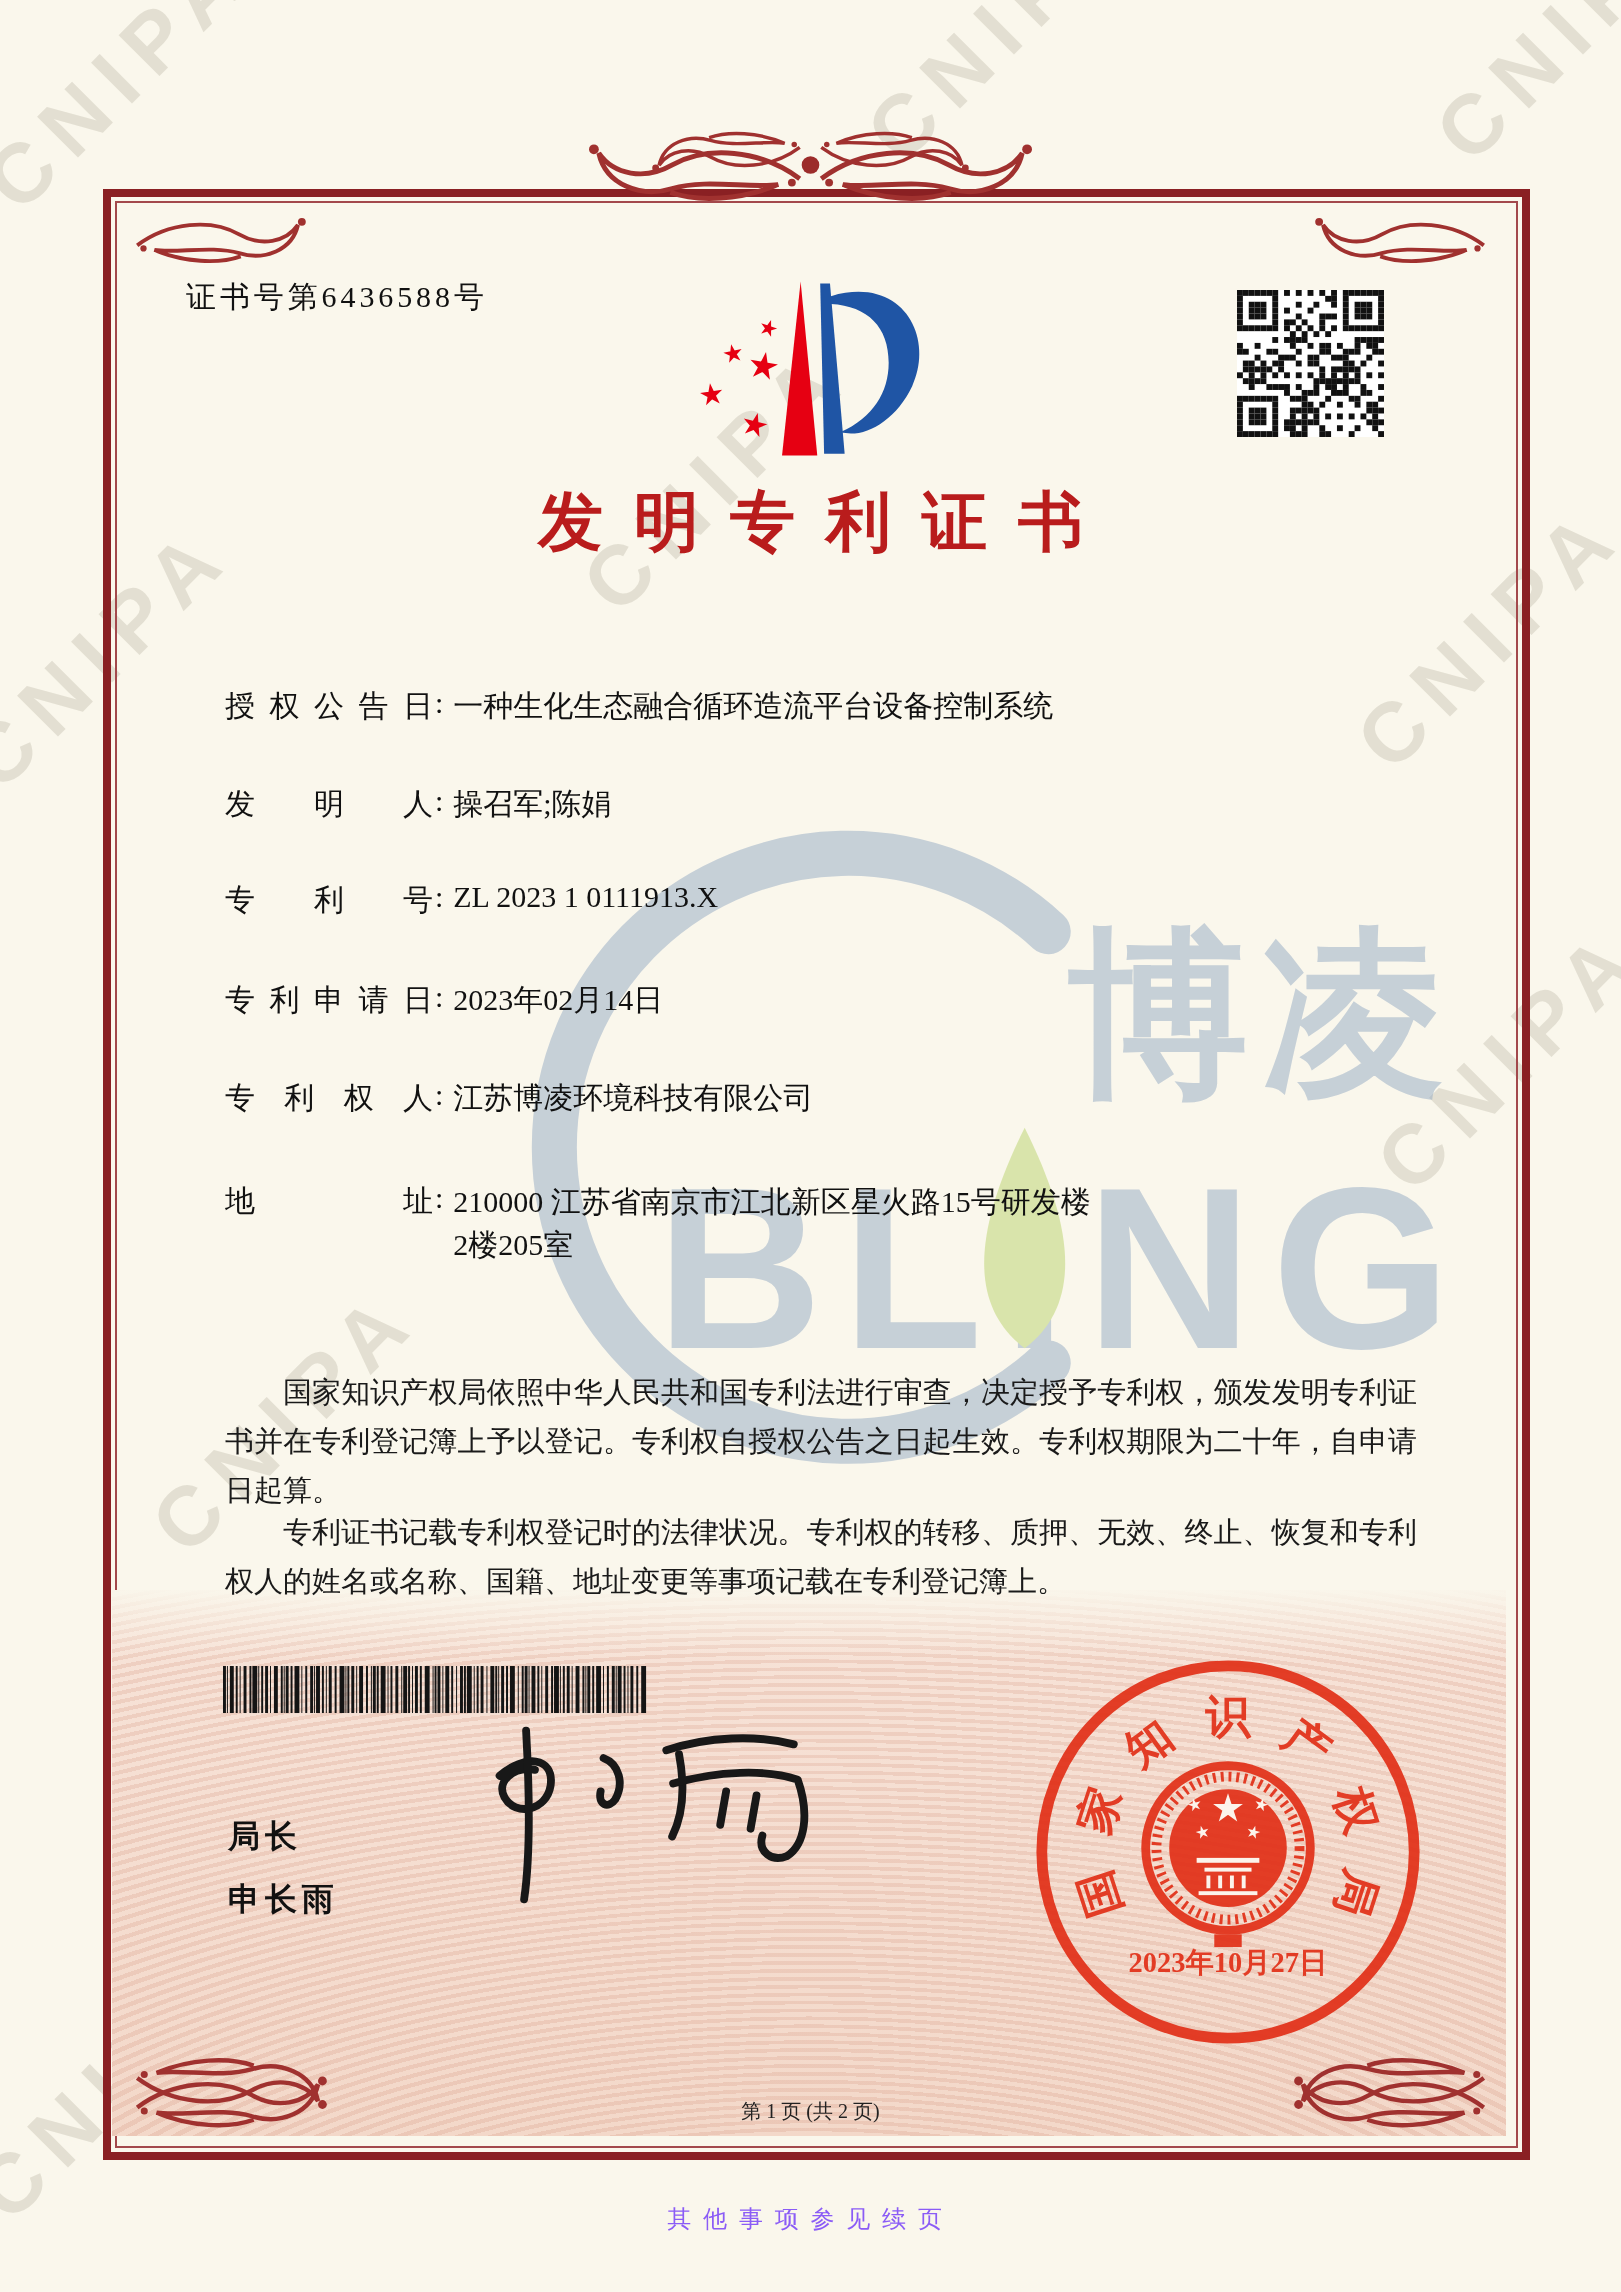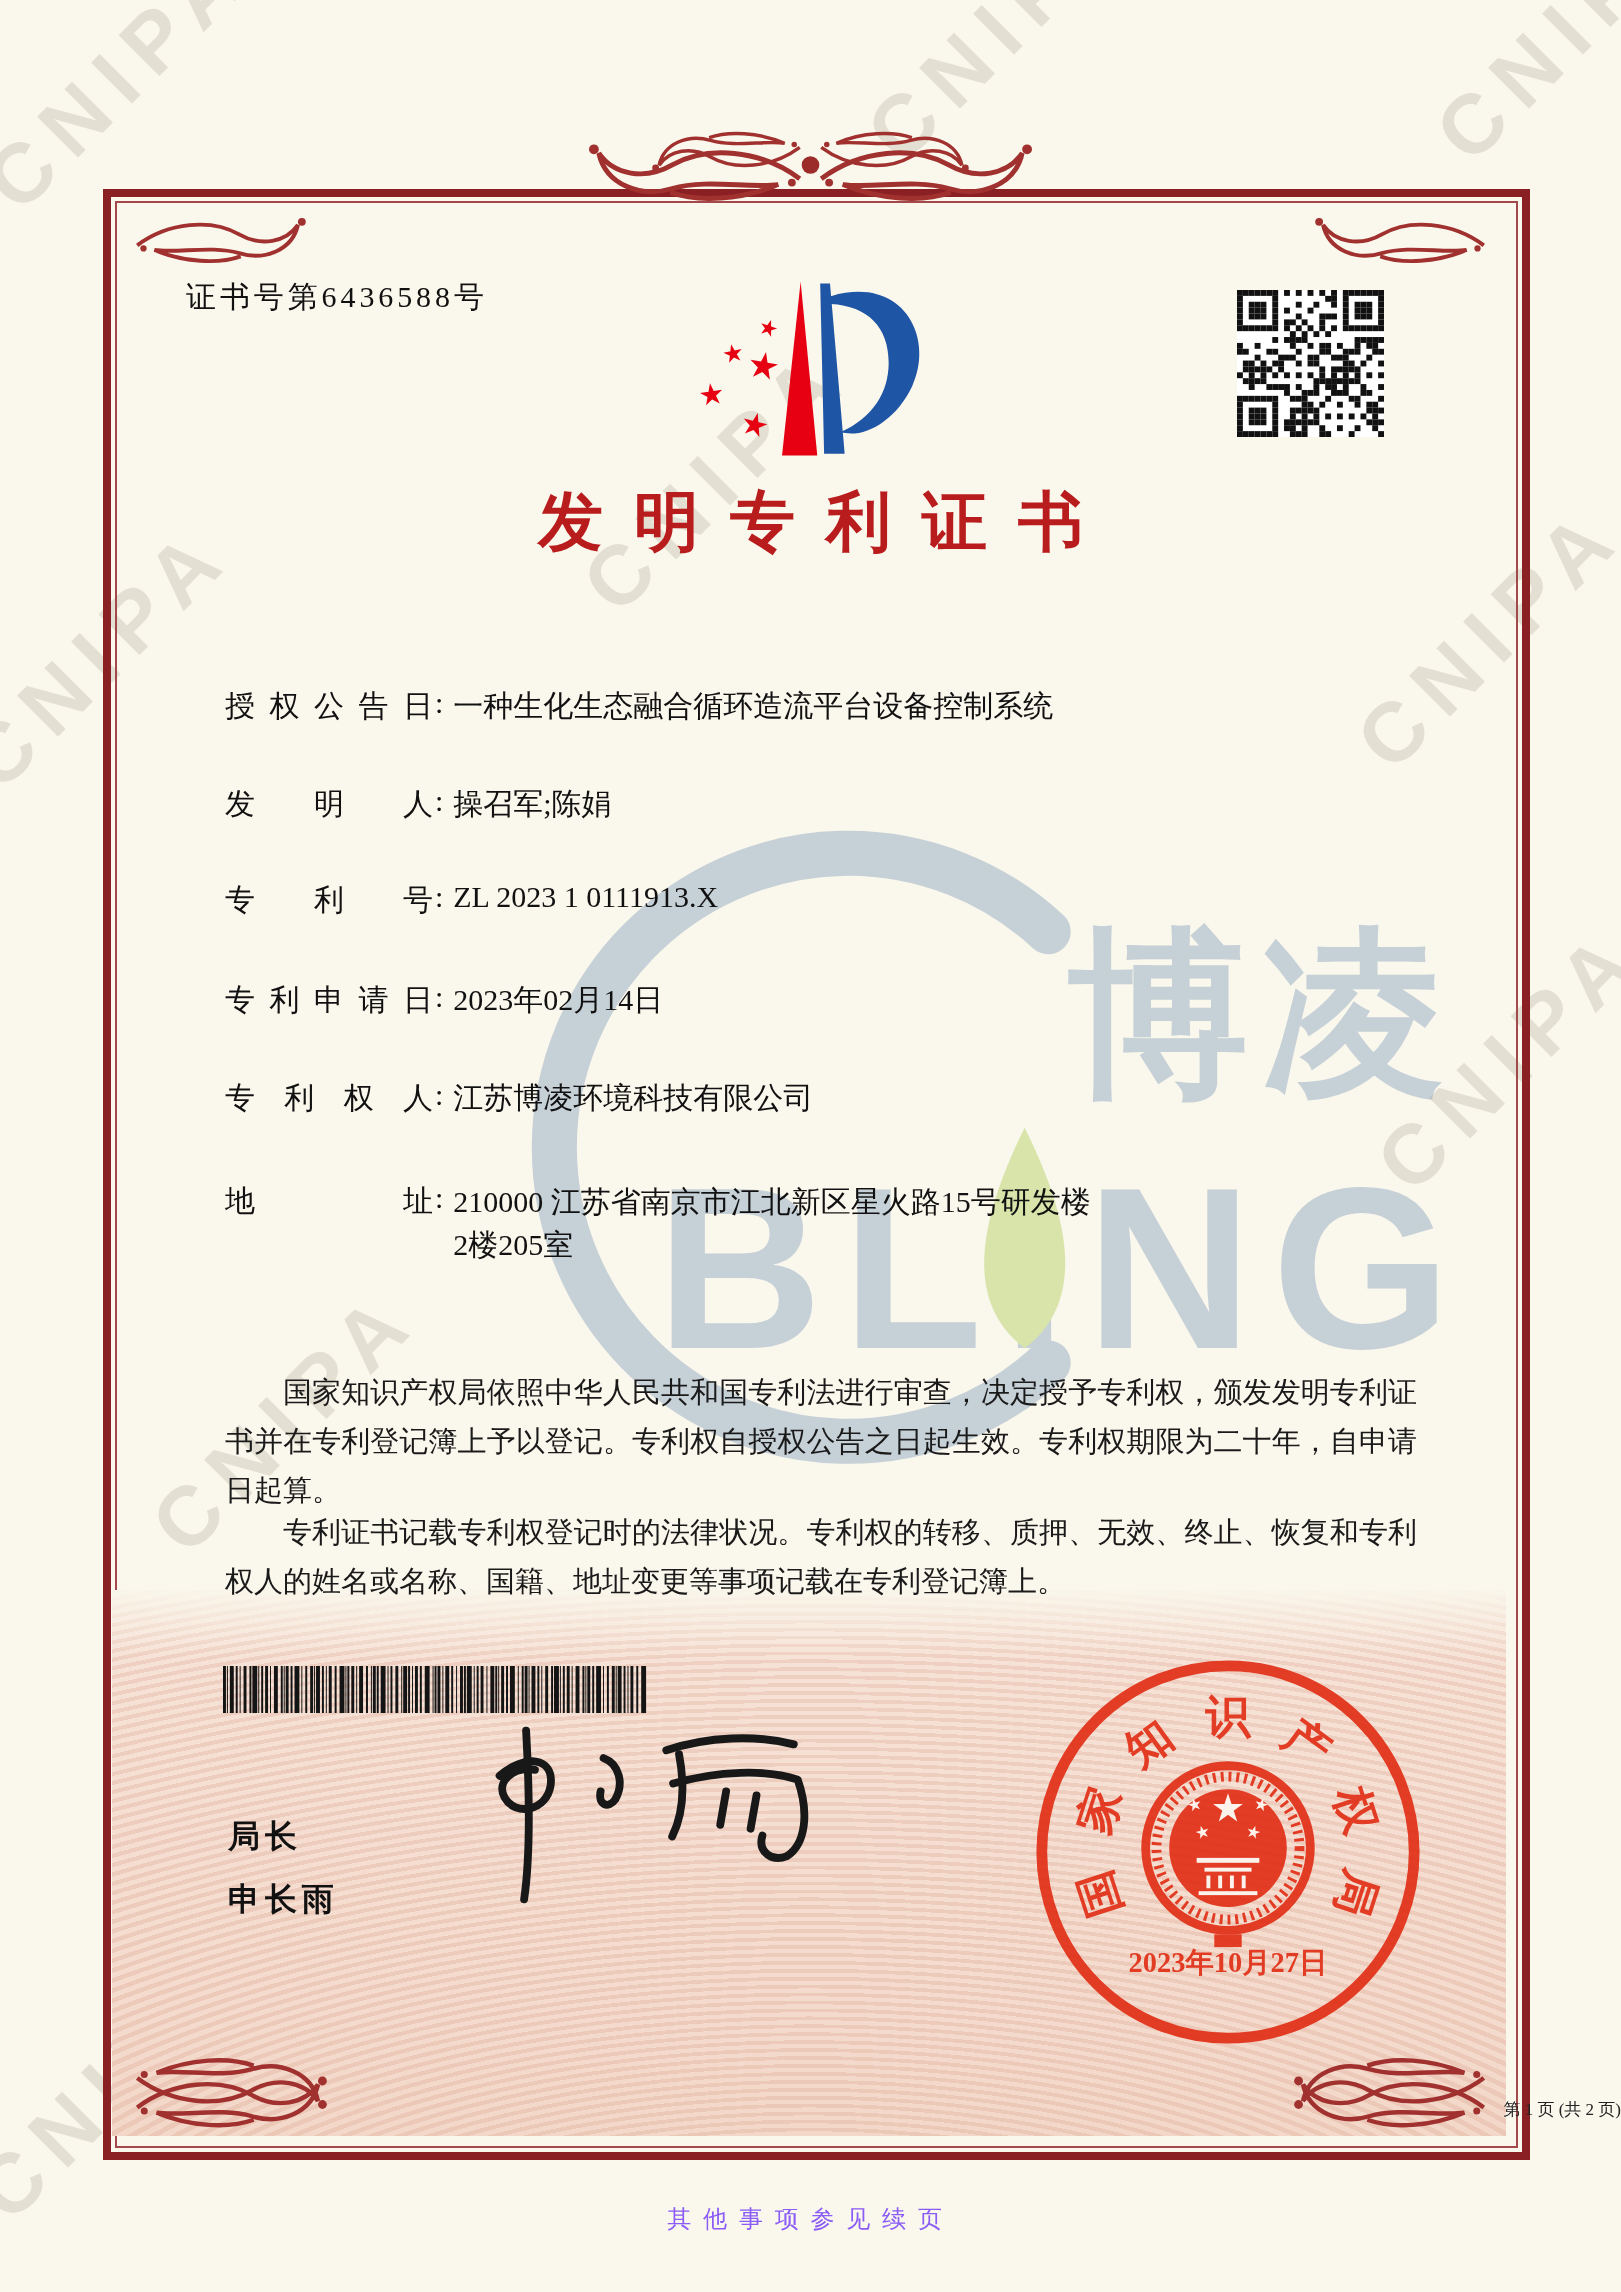--- a/index.html
+++ b/index.html
@@ -34,21 +34,21 @@
   .fvalue{display:inline-block;vertical-align:top;}
   .fvalue.wrap{white-space:normal;width:647px;line-height:1.42;word-break:break-all;}
   .flabel2{display:inline-block;width:182px;text-align:justify;text-align-last:justify;vertical-align:top;}
   .legal{position:absolute;left:225px;width:1192px;font-size:29px;line-height:49px;
     color:#1a1a1a;text-align:justify;text-indent:2em;margin-top:20px;}
   .barcode{position:absolute;left:223px;top:1666px;}
   .director{position:absolute;left:228px;font-size:32px;letter-spacing:4.9px;color:#111;
     font-family:"Liberation Sans","DejaVu Sans",sans-serif;font-weight:bold;}
   .signature{position:absolute;left:431px;top:1705px;}
   .seal{position:absolute;left:1032px;top:1656px;opacity:.93;}
-  .page-info{position:absolute;left:0;top:2098px;width:100%;text-align:right;font-size:17px;color:#222;}
+  .page-info{position:absolute;left:0;top:2098px;width:100%;text-align:center;font-size:20px;color:#222;}
   .footer-note{position:absolute;left:0;top:2203px;width:100%;text-align:center;
     font-size:24px;letter-spacing:11.8px;color:#8b5cf6;z-index:3;}
 </style>
 </head>
 <body>
 
 <div class="page">
 
   <div class="wm-layer">
     <span class="wm-cnipa" style="left:-49px;top:29px">CNIPA</span>

